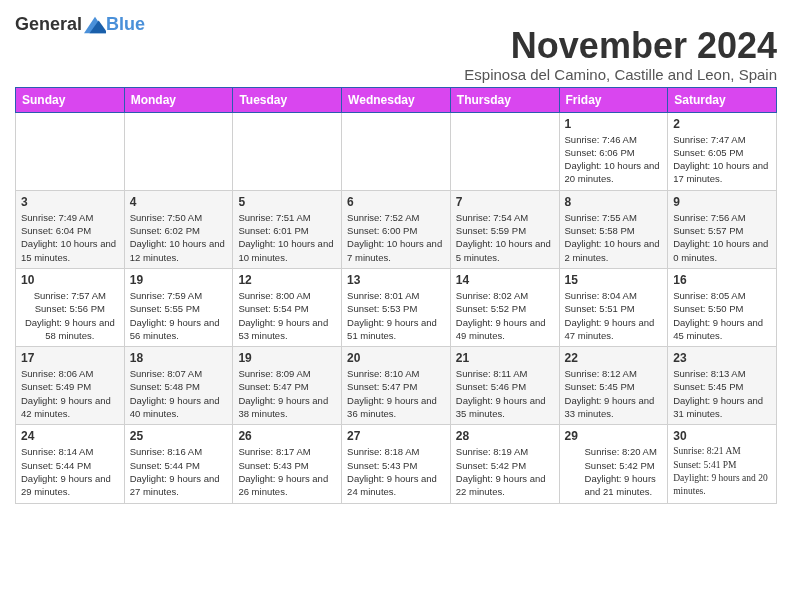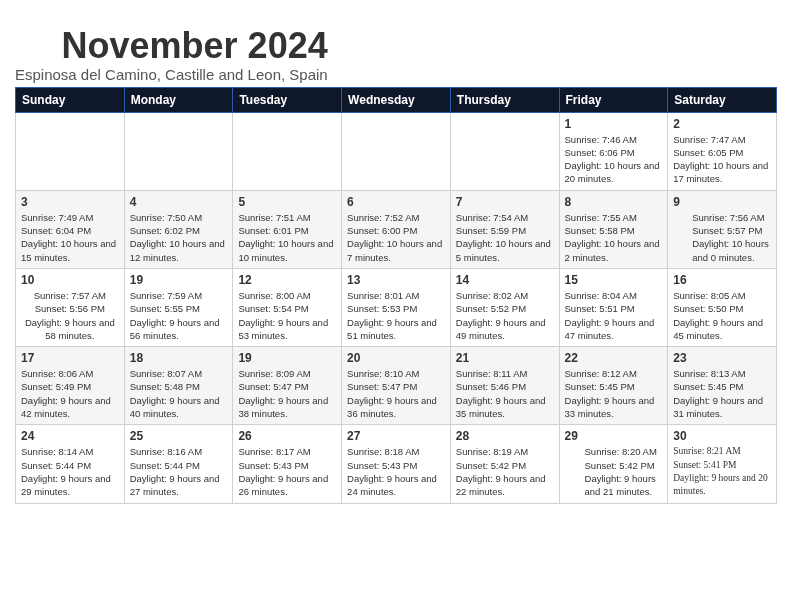--- a/index.html
+++ b/index.html
@@ -48,21 +48,21 @@
     .subtitle {
       font-size: 15px;
       color: #555;
     }
     .calendar {
       width: 100%;
       border-collapse: collapse;
       margin-top: 4px;
     }
     .calendar th {
-      background-color: #0f172a;
+      background-color: #d946ef;
       color: #fff;
       font-size: 12px;
       font-weight: bold;
       padding: 5px 6px;
       text-align: left;
       border: 1px solid #2a5db0;
     }
     .calendar td {
       vertical-align: top;
       padding: 4px 5px;
@@ -89,20 +89,30 @@
     }
     .empty-cell {
       background: #fff !important;
     }
   </style>
 </head>
 <body>
 
 <div class="container">
   <div class="header-top">
+    <div class="logo">
+        <div style="display: flex; align-items: center;">
+          <span class="logo-text-general">General</span>
+          <svg width="22" height="18" viewBox="0 0 24 18" style="margin-left: 2px;">
+            <polygon points="0,18 12,0 24,18" fill="#4a90d9"></polygon>
+            <polygon points="6,18 16,4 26,18" fill="#1a5faa"></polygon>
+          </svg>
+        </div>
+        <span class="logo-text-blue" style="margin-top: 0px;">Blue</span>
+      </div>
     <div class="title-block">
       <div class="month-title">November 2024</div>
       <div class="subtitle">Espinosa del Camino, Castille and Leon, Spain</div>
     </div>
   </div>
 
   <table class="calendar">
     <thead>
       <tr>
         <th>Sunday</th>
@@ -166,21 +176,21 @@
 Daylight: 10 hours and 5 minutes.</div>
           </td>
           <td>
             <div class="day-num">8</div>
             <div class="day-info" style="white-space: pre-line;">Sunrise: 7:55 AM
 Sunset: 5:58 PM
 Daylight: 10 hours and 2 minutes.</div>
           </td>
           <td>
             <div class="day-num">9</div>
-            <div class="day-info" style="white-space: pre-line; margin-left: 19px;">Sunrise: 7:56 AM
+            <div class="day-info" style="white-space: pre-line;">Sunrise: 7:56 AM
 Sunset: 5:57 PM
 Daylight: 10 hours and 0 minutes.</div>
           </td>
         </tr>
         <tr>
           <td>
             <div class="day-num">10</div>
             <div class="day-info" style="white-space: pre-line; text-align: center;">Sunrise: 7:57 AM
 Sunset: 5:56 PM
 Daylight: 9 hours and 58 minutes.</div>

